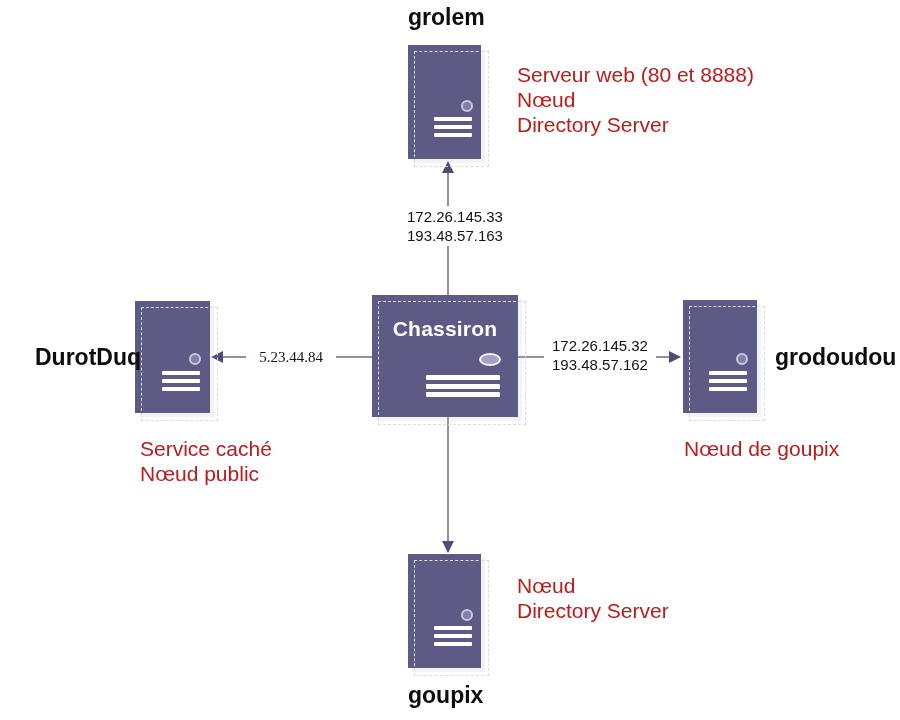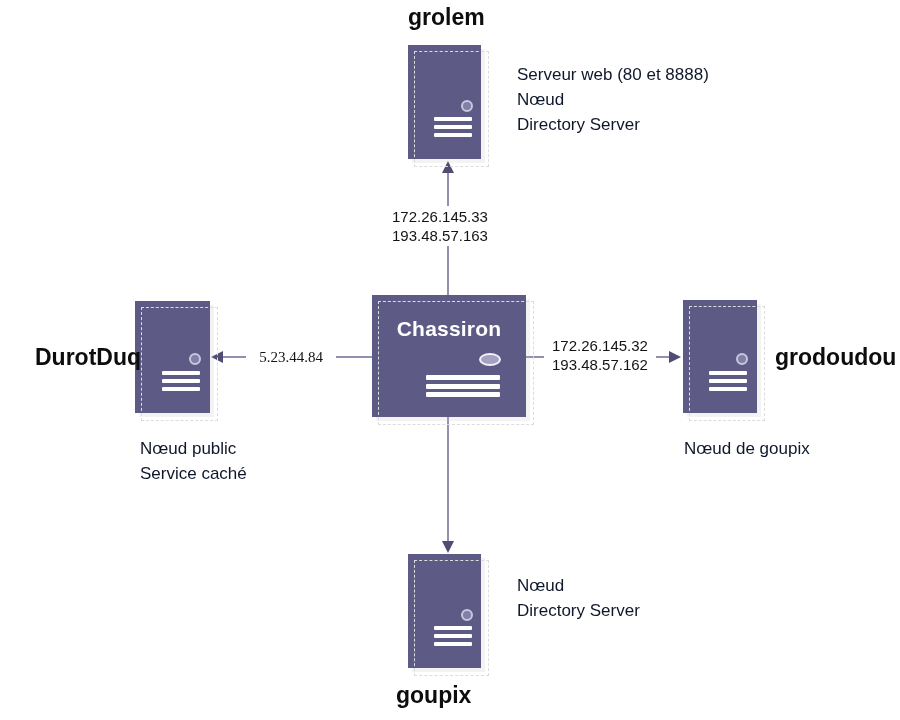--- a/index.html
+++ b/index.html
@@ -17,41 +17,41 @@
     border:2.5px solid #c9c6dd;background:#827ea6;box-sizing:border-box;}
   .bars i{display:block;background:#ffffff;border-radius:1px;}
   .bars-v i{width:38px;height:4px;margin-bottom:4px;}
   .bars-h i{width:74px;height:5px;margin-bottom:3.5px;}
   .ch-ellipse{position:absolute;width:22px;height:13px;border-radius:50%;
     background:#a5a1c2;border:2px solid #f2f1f7;box-sizing:border-box;}
   .ch-title{position:absolute;left:0;top:22px;width:100%;text-align:center;
     color:#ffffff;font-weight:bold;font-size:21px;letter-spacing:.2px;}
   
   .node-title{position:absolute;font-weight:bold;font-size:23px;color:#0d0d0d;z-index:4;}
-  .annot{position:absolute;font-size:17px;line-height:25px;color:#0f172a;z-index:4;}
+  .annot{position:absolute;font-size:21px;line-height:25px;color:#b91c1c;z-index:4;}
   .ip-label{position:absolute;background:#ffffff;text-align:center;
     font-size:15px;line-height:19px;color:#141414;z-index:2;padding:1px 0;}
   
   .line{position:absolute;background:#928fb0;z-index:1;}
   .line.v{width:1.5px;}
   .line.h{height:1.5px;}
   .arrow{position:absolute;width:0;height:0;z-index:2;}
   .arrow.up{border-left:6px solid transparent;border-right:6px solid transparent;border-bottom:12px solid #504d74;}
   .arrow.down{border-left:6px solid transparent;border-right:6px solid transparent;border-top:12px solid #504d74;}
   .arrow.left{border-top:6px solid transparent;border-bottom:6px solid transparent;border-right:12px solid #504d74;}
   .arrow.right{border-top:6px solid transparent;border-bottom:6px solid transparent;border-left:12px solid #504d74;}
 </style>
 </head>
 <body>
 
 <div id="canvas">
 
   <div class="line v" style="left:447px;top:172px;height:123px;"></div>
   <div class="arrow up" style="left:442px;top:161px;"></div>
-  <div class="ip-label" style="left:376px;top:206px;width:128px;">
+  <div class="ip-label" style="left:391px;top:206px;width:128px;">
     <div>172.26.145.33</div>
     <div>193.48.57.163</div>
   </div>
 
   <div class="line h" style="left:223px;top:356px;width:149px;"></div>
   <div class="arrow left" style="left:211px;top:351px;"></div>
   <div class="ip-label" style="left:246px;top:347px;width:90px;font-family:Liberation Serif, serif;">
     <div>5.23.44.84</div>
   </div>
 
@@ -83,25 +83,25 @@
   <div class="node-title" style="left:15px;top:344px;width:95px;margin-left:20px;">DurotDuq</div>
   <div class="server" style="left:135px;top:301px;width:75px;height:112px;">
     <div class="sv-circle" style="left:54px;top:52px;"></div>
     <div class="bars bars-v" style="position:absolute;left:27px;top:70px;">
         <i></i>
         <i></i>
         <i></i>
       </div>
   </div>
   <div class="annot" style="left:140px;top:436px;">
+    <div>Service caché</div>
     <div>Nœud public</div>
-    <div>Service caché</div>
   </div>
 
-  <div class="server" style="left:372px;top:295px;width:146px;height:122px;padding-left:8px;">
+  <div class="server" style="left:372px;top:295px;width:146px;height:122px;">
     <div class="ch-title">Chassiron</div>
     <div class="ch-ellipse" style="left:107px;top:58px;"></div>
     <div class="bars bars-h" style="position:absolute;left:54px;top:80px;">
         <i></i>
         <i></i>
         <i></i>
       </div>
   </div>
 
   <div class="node-title" style="left:775px;top:344px;">grodoudou</div>
@@ -118,19 +118,19 @@
   </div>
 
   <div class="server" style="left:408px;top:554px;width:73px;height:114px;">
     <div class="sv-circle" style="left:53px;top:55px;"></div>
     <div class="bars bars-v" style="position:absolute;left:26px;top:72px;">
         <i></i>
         <i></i>
         <i></i>
       </div>
   </div>
-  <div class="node-title" style="left:396px;top:682px;width:73px;text-align:right;">goupix</div>
+  <div class="node-title" style="left:408px;top:682px;width:73px;text-align:right;">goupix</div>
   <div class="annot" style="left:517px;top:573px;">
     <div>Nœud</div>
     <div>Directory Server</div>
   </div>
 
 </div>
 
 </body></html>

